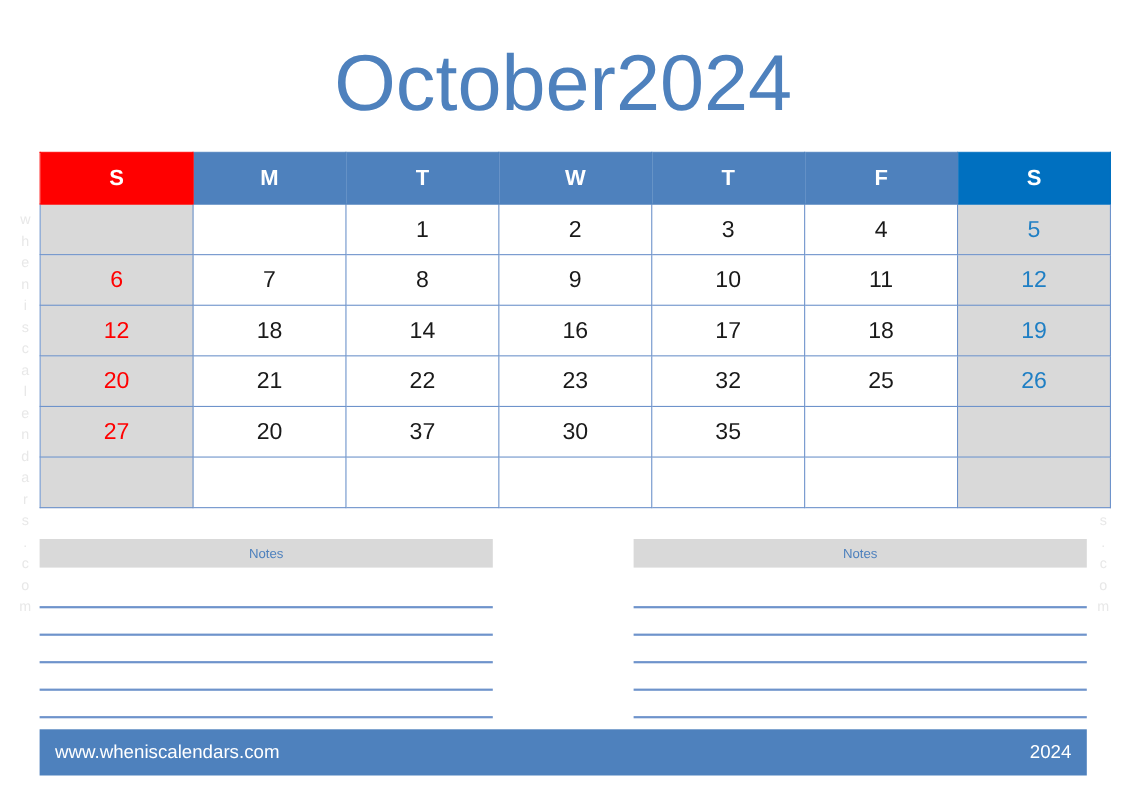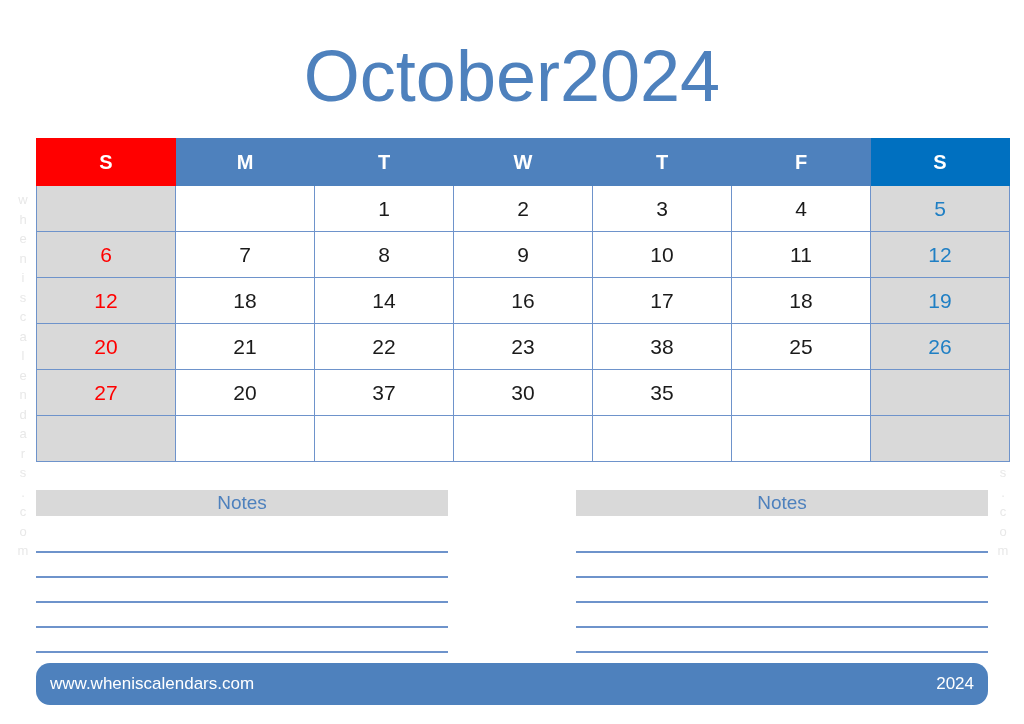--- a/index.html
+++ b/index.html
@@ -100,21 +100,21 @@
     position: absolute;
     top: 490px;
     width: 412px;
   }
   .notes-block.left  { left: 36px; }
   .notes-block.right { left: 576px; }
 
   .notes-title {
     background: #D9D9D9;
     color: #4E81BD;
-    font-size: 19px;
+    font-size: 12px;
     text-align: center;
     height: 26px;
     line-height: 26px;
   }
   .notes-lines {
     margin-top: 12px;
   }
   .note-line {
     height: 23px;
     border-bottom: 2px solid #6E93CB;
@@ -126,21 +126,20 @@
     left: 36px;
     top: 663px;
     width: 952px;
     height: 42px;
     background: #4E81BD;
     display: flex;
     align-items: center;
     justify-content: space-between;
     box-sizing: border-box;
     padding: 0 14px;
-    border-radius: 14px;
   }
   .footer-url,
   .footer-year {
     color: #ffffff;
     font-size: 17px;
     font-family: "Liberation Sans", sans-serif;
   }
 </style>
 </head>
 <body>
@@ -231,21 +230,21 @@
         <td>16</td>
         <td>17</td>
         <td>18</td>
         <td class="col-sat">19</td>
       </tr>
       <tr>
         <td class="col-sun">20</td>
         <td>21</td>
         <td>22</td>
         <td>23</td>
-        <td>38</td>
+        <td>32</td>
         <td>25</td>
         <td class="col-sat">26</td>
       </tr>
       <tr>
         <td class="col-sun">27</td>
         <td>20</td>
         <td>37</td>
         <td>30</td>
         <td>35</td>
         <td></td>

